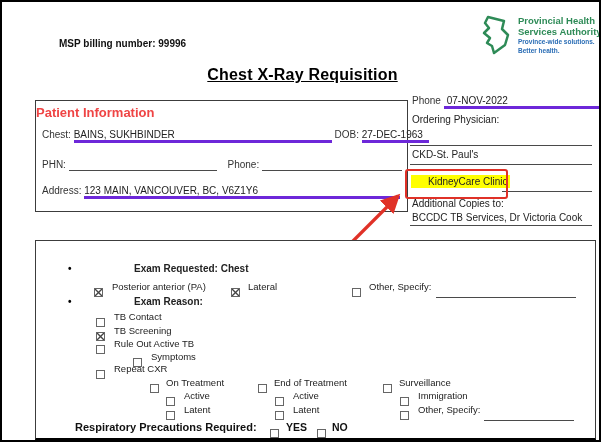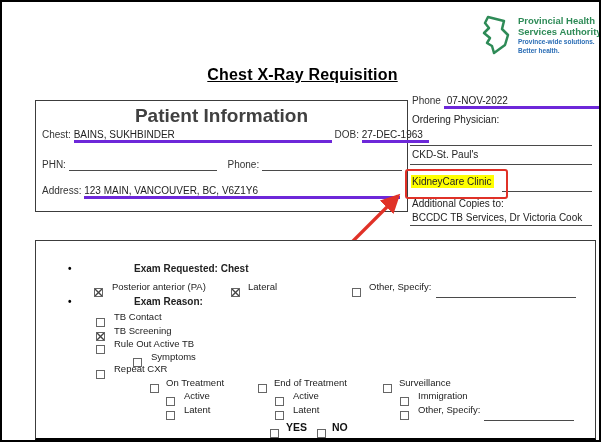--- a/index.html
+++ b/index.html
@@ -12,46 +12,47 @@
   
   .msp{left:57px;top:36px;font-size:10px;font-weight:bold;color:#111;}
   .logo{left:478px;top:13px;display:flex;align-items:flex-start;gap:4px;}
   .logo .org{font-size:9.5px;font-weight:bold;color:#2e8b57;line-height:11px;}
   .logo .tag{font-size:6.5px;font-weight:bold;color:#2a6db5;line-height:7.5px;margin-top:1px;}
   .doc-title{left:0;top:64px;width:601px;text-align:center;font-size:16px;font-weight:bold;
     text-decoration:underline;color:#000;letter-spacing:.2px;}
   
   .patient-box{left:33px;top:98px;width:371px;height:110px;border:1px solid #3c3c3c;background:#fff;}
   .exam-box{left:33px;top:238px;width:559px;height:197px;border:1px solid #3c3c3c;border-bottom:2px solid #000;background:#fff;}
-  .box-heading{position:absolute;left:0;top:4px;width:100%;text-align:center;font-size:19px;font-weight:bold;color:#404040;}
+  .box-heading{position:absolute;left:0;top:4px;width:100%;text-align:left;font-size:13px;font-weight:bold;color:#ef4444;}
   
   .f{font-size:10px;color:#222;}
   .lbl{color:#333;}
   .val{display:inline-block;border-bottom:3px solid #6d28d9;color:#222;}
   .blank{display:inline-block;border-bottom:1px solid #4a4a4a;}
   
   .r{font-size:10px;color:#222;}
-  .hl{background:#ffff00;padding:1px 3px 1px 1px;text-align:right;}
+  .hl{background:#ffff00;padding:1px 3px 1px 17px;text-align:right;}
   .redbox{left:403px;top:167px;width:99px;height:26px;border:2.5px solid #e03127;border-radius:3px;background:transparent;}
   
   .cb{display:inline-block;width:7px;height:7px;border:1px solid #666;background:#fff;vertical-align:middle;}
   .cb.checked{background-image:
       linear-gradient(45deg,transparent 40%,#444 46%,#444 54%,transparent 60%),
       linear-gradient(-45deg,transparent 40%,#444 46%,#444 54%,transparent 60%);}
   .bullet{font-size:10px;font-weight:bold;color:#000;}
   .opt{font-size:9.5px;color:#222;}
   .bold{font-weight:bold;padding-left:44px;}
   .prec{font-size:11px;font-weight:bold;color:#111;}
   .yn{font-size:10.5px;font-weight:bold;color:#111;}
 </style>
 </head>
 <body>
 
 <div class="canvas">
 
+  <div class="abs msp">MSP billing number: 99996</div>
 
   <div class="abs logo">
     <span>
       <svg width="34" height="42" viewBox="0 0 34 42">
         <path d="M8 2 L24 6 L22 14 L28 20 L25 30 L14 38 L12 31 L7 28 L10 23 L4 18 L9 13 L5 8 Z" fill="none" stroke="#2e8b57" stroke-width="2.5" stroke-linejoin="round"></path>
       </svg>
     </span>
     <span>
       <div class="org">Provincial Health</div>
       <div class="org">Services Authority</div>
@@ -152,19 +153,20 @@
     <div class="abs opt" style="left:382px;top:149px;">Immigration</div>
 
     <div class="abs" style="left:130px;top:165px;"><span class="cb"></span></div>
     <div class="abs opt" style="left:148px;top:163px;">Latent</div>
     <div class="abs" style="left:239px;top:165px;"><span class="cb"></span></div>
     <div class="abs opt" style="left:257px;top:163px;">Latent</div>
     <div class="abs" style="left:364px;top:165px;"><span class="cb"></span></div>
     <div class="abs opt" style="left:382px;top:163px;">Other, Specify:</div>
     <div class="abs blank" style="left:448px;top:161px;width:90px;">&nbsp;</div>
 
+    <div class="abs prec" style="left:39px;top:180px;">Respiratory Precautions Required:</div>
     <div class="abs" style="left:234px;top:183px;"><span class="cb"></span></div>
     <div class="abs yn" style="left:250px;top:180px;">YES</div>
     <div class="abs" style="left:281px;top:183px;"><span class="cb"></span></div>
     <div class="abs yn" style="left:296px;top:180px;">NO</div>
   </div>
 
 </div>
 
 </body></html>

